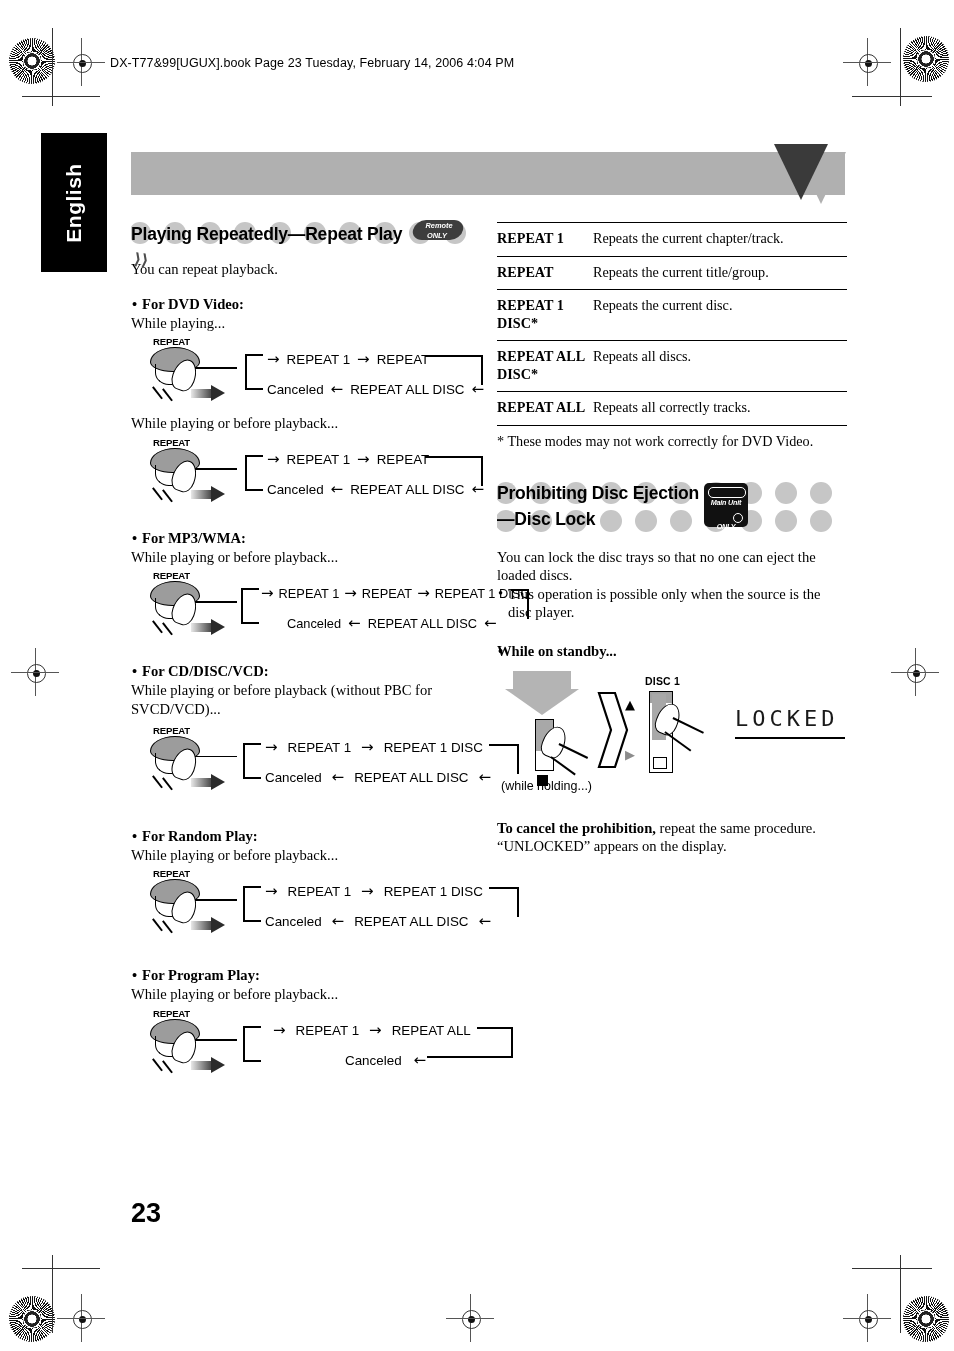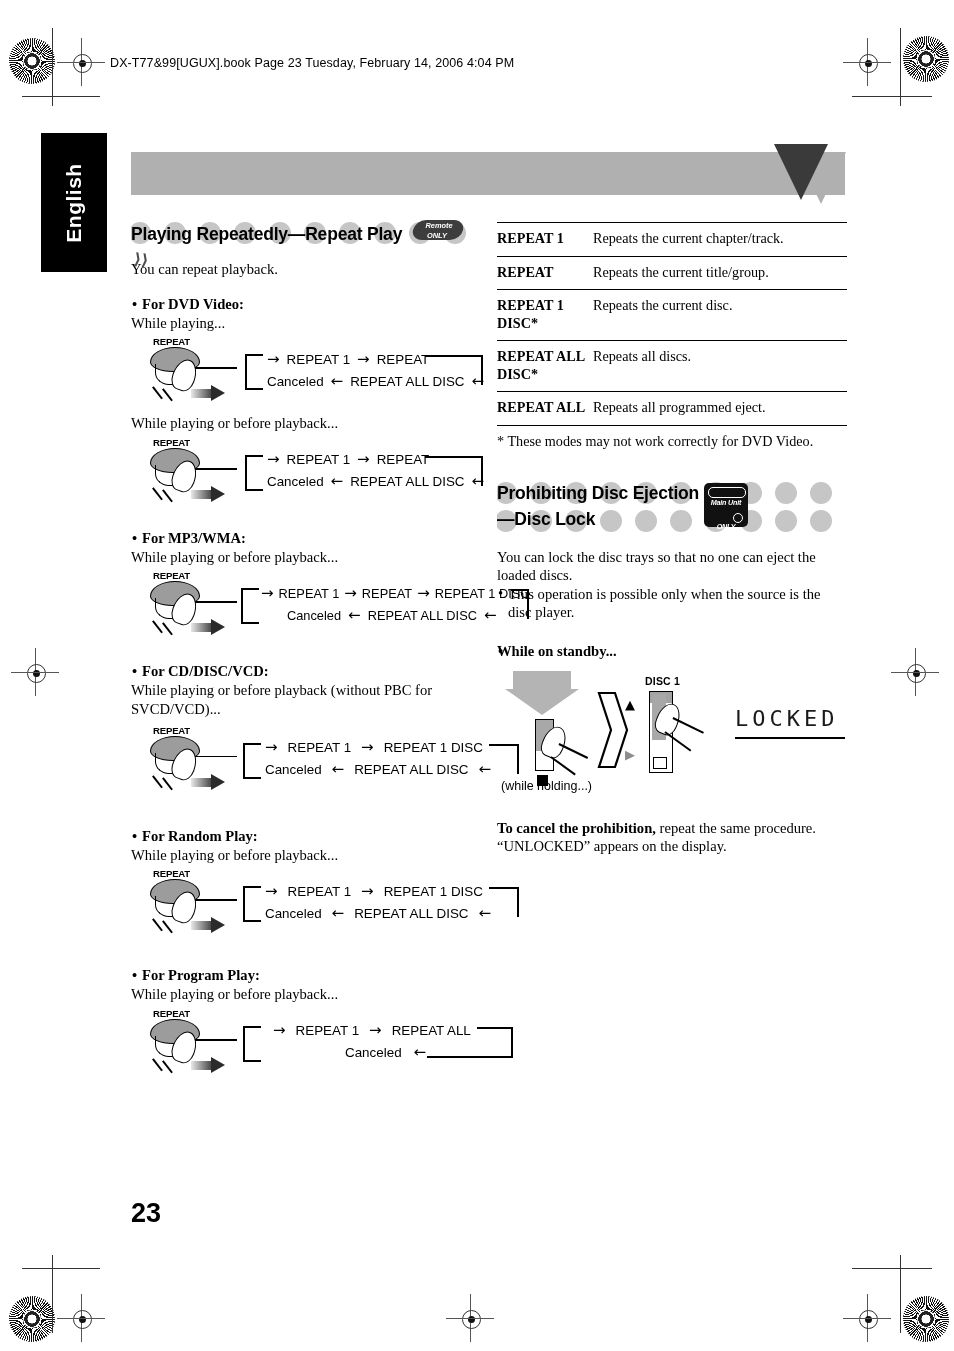--- a/index.html
+++ b/index.html
@@ -210,21 +210,21 @@
   .flowtext {
     position:absolute; left:112px; top:4px; right:0; height:68px;
     font-family:"Liberation Sans", sans-serif;
   }
   .frow {
     position:absolute; left:0; right:0; height:22px;
     display:flex; align-items:center; gap:7px;
     font-size:13.4px; color:#000; white-space:nowrap;
   }
   .frow.r1 { top:6px; }
-  .frow.r2 { top:28px; }
+  .frow.r2 { top:36px; }
   .arr { font-family:"DejaVu Sans", sans-serif; font-size:15px; line-height:1; }
   .vbracket {
     position:absolute; left:2px; top:12px; width:16px; height:32px;
     border-left:2px solid #000; border-top:2px solid #000; border-bottom:2px solid #000;
   }
   .tophook {
     position:absolute; height:2px; background:#000;
   }
 
   
@@ -643,21 +643,21 @@
         <tr>
           <td class="mode">REPEAT 1 DISC*</td>
           <td>Repeats the current disc.</td>
         </tr>
         <tr>
           <td class="mode">REPEAT ALL DISC*</td>
           <td>Repeats all discs.</td>
         </tr>
         <tr>
           <td class="mode">REPEAT ALL</td>
-          <td>Repeats all programmed eject.</td>
+          <td>Repeats all correctly tracks.</td>
         </tr>
       </tbody>
     </table>
     <div class="footnote">* These modes may not work correctly for DVD Video.</div>
 
     <div class="sec-head" style="margin-top:30px; height:58px; position:relative;">
       <div class="dots">
         <b style="left:-2px;  top:2px;"></b>
           <b style="left:33px; top:2px;"></b>
         <b style="left:68px;  top:2px;"></b>

